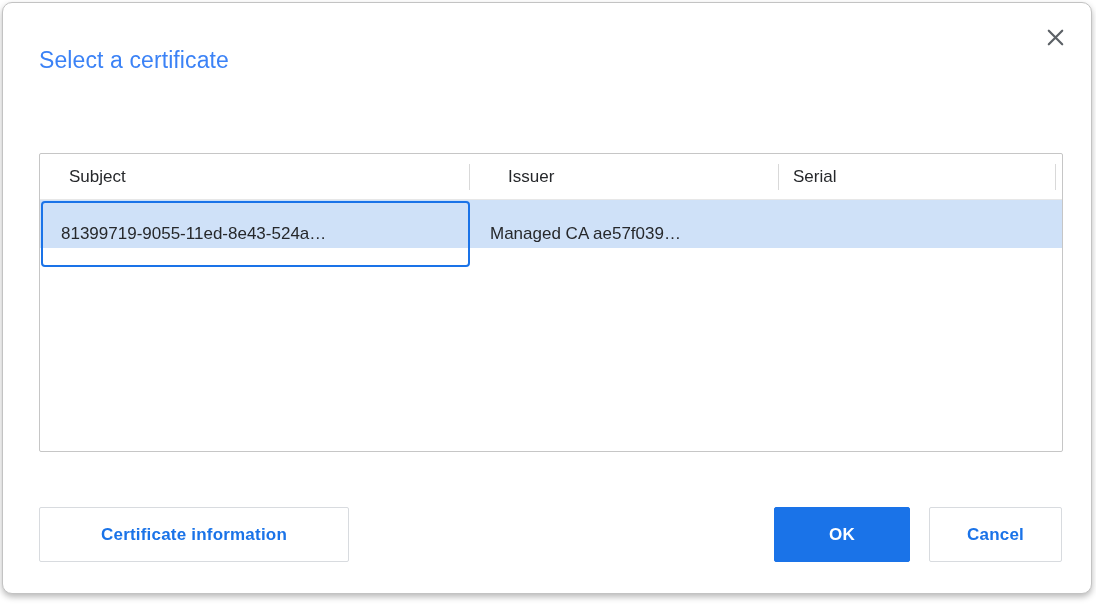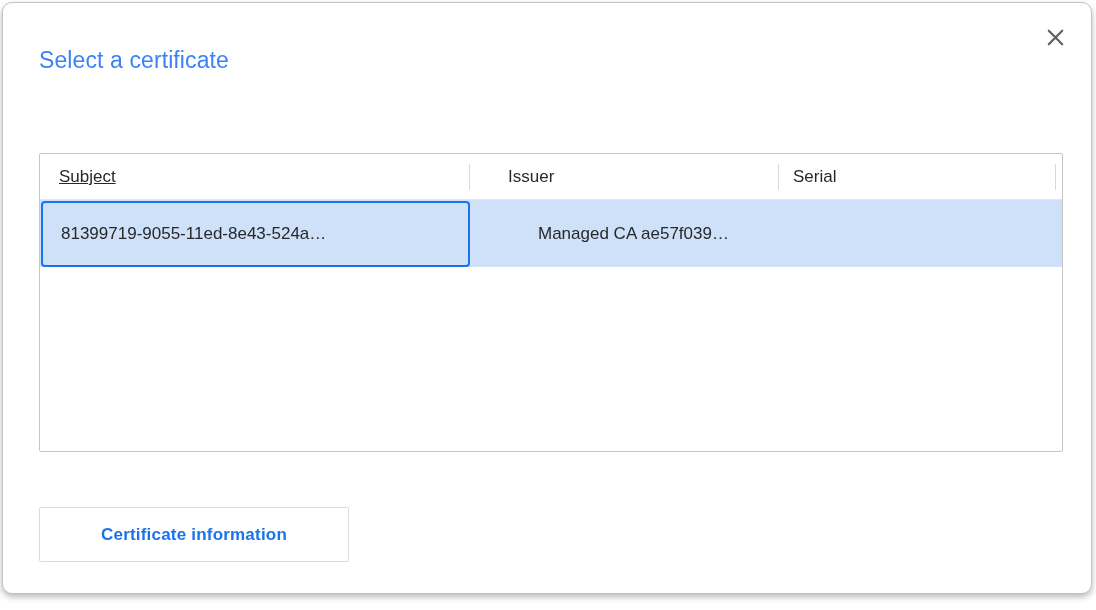--- a/index.html
+++ b/index.html
@@ -73,61 +73,60 @@
   }
   .th {
     position: absolute;
     top: 0;
     height: 45px;
     line-height: 45px;
     font-size: 17px;
     color: #26282b;
     white-space: nowrap;
   }
-  .th-subject { left: 19px; text-decoration: underline; }
+  .th-subject { left: 29px; }
   .th-issuer  { left: 468px; }
   .th-serial  { left: 753px; }
   .col-divider {
     position: absolute;
     top: 10px;
     width: 1px;
     height: 26px;
     background: #d9d9d9;
   }
   .div-1 { left: 429px; }
   .div-2 { left: 738px; }
   .div-3 { left: 1015px; }
   .table-row {
     position: relative;
-    height: 67px;
+    height: 48px;
     background: #cfe1f8;
     display: grid;
     grid-template-columns: 430px 308px 1fr;
     align-items: center;
     cursor: default;
-    gap: 36px;
   }
   .cell {
     font-size: 17px;
     color: #26282b;
     white-space: nowrap;
     overflow: hidden;
   }
   .cell-subject {
     position: relative;
     height: 62px;
     margin: 1px 0 0 1px;
     border: 2.5px solid #1a73e8;
     border-radius: 4px;
     box-sizing: content-box;
     display: flex;
     align-items: center;
     padding-left: 18px;
   }
-  .cell-issuer  { padding-left: 32px; }
+  .cell-issuer  { padding-left: 20px; }
   .cell-serial  { padding-left: 15px; }
   .btn {
     position: absolute;
     box-sizing: border-box;
     border-radius: 2px;
     font-family: "Liberation Sans", sans-serif;
     font-size: 17px;
     font-weight: 600;
     display: flex;
     align-items: center;
@@ -175,14 +174,16 @@
       <span class="col-divider div-3"></span>
     </div>
 
     <div class="table-row">
       <div class="cell cell-subject">81399719-9055-11ed-8e43-524a…</div>
       <div class="cell cell-issuer">Managed CA ae57f039…</div>
     </div>
   </div>
 
   <button class="btn btn-outline btn-certinfo">Certificate information</button>
+  <button class="btn btn-primary btn-ok">OK</button>
+  <button class="btn btn-outline btn-cancel">Cancel</button>
 
 </div>
 
 </body></html>

